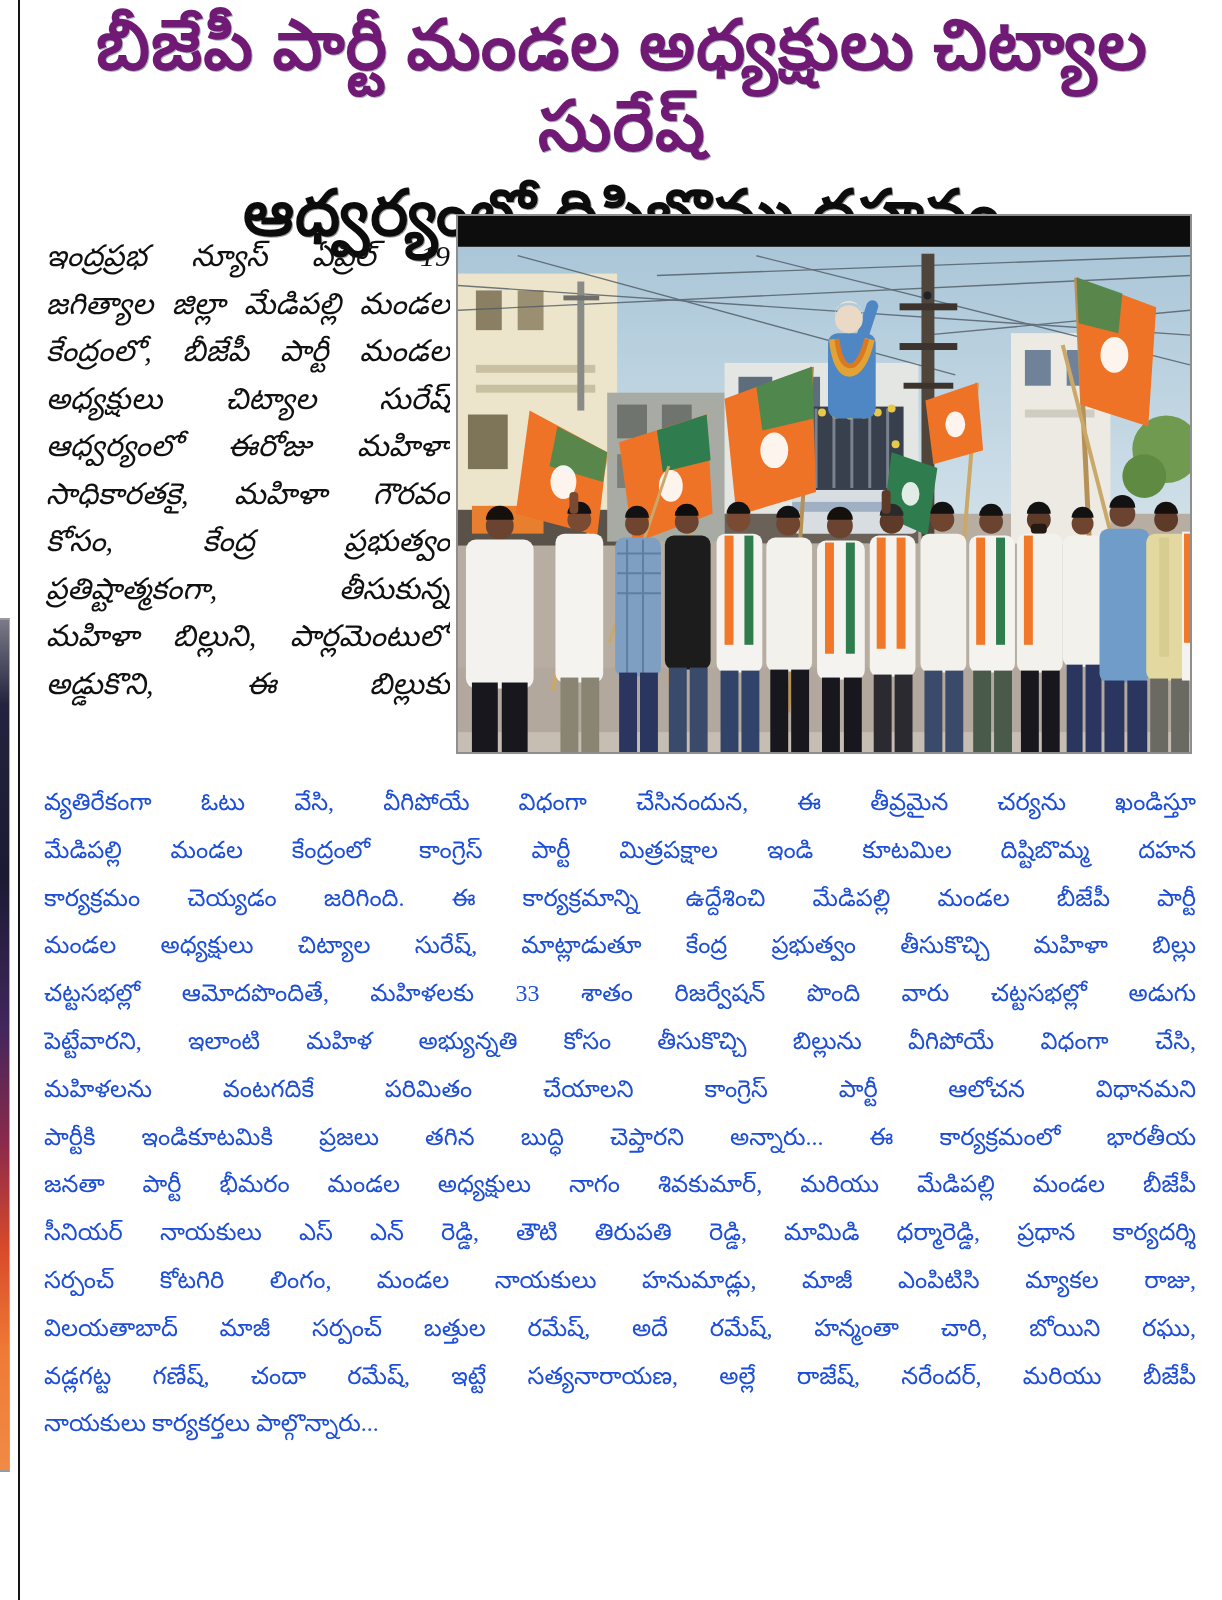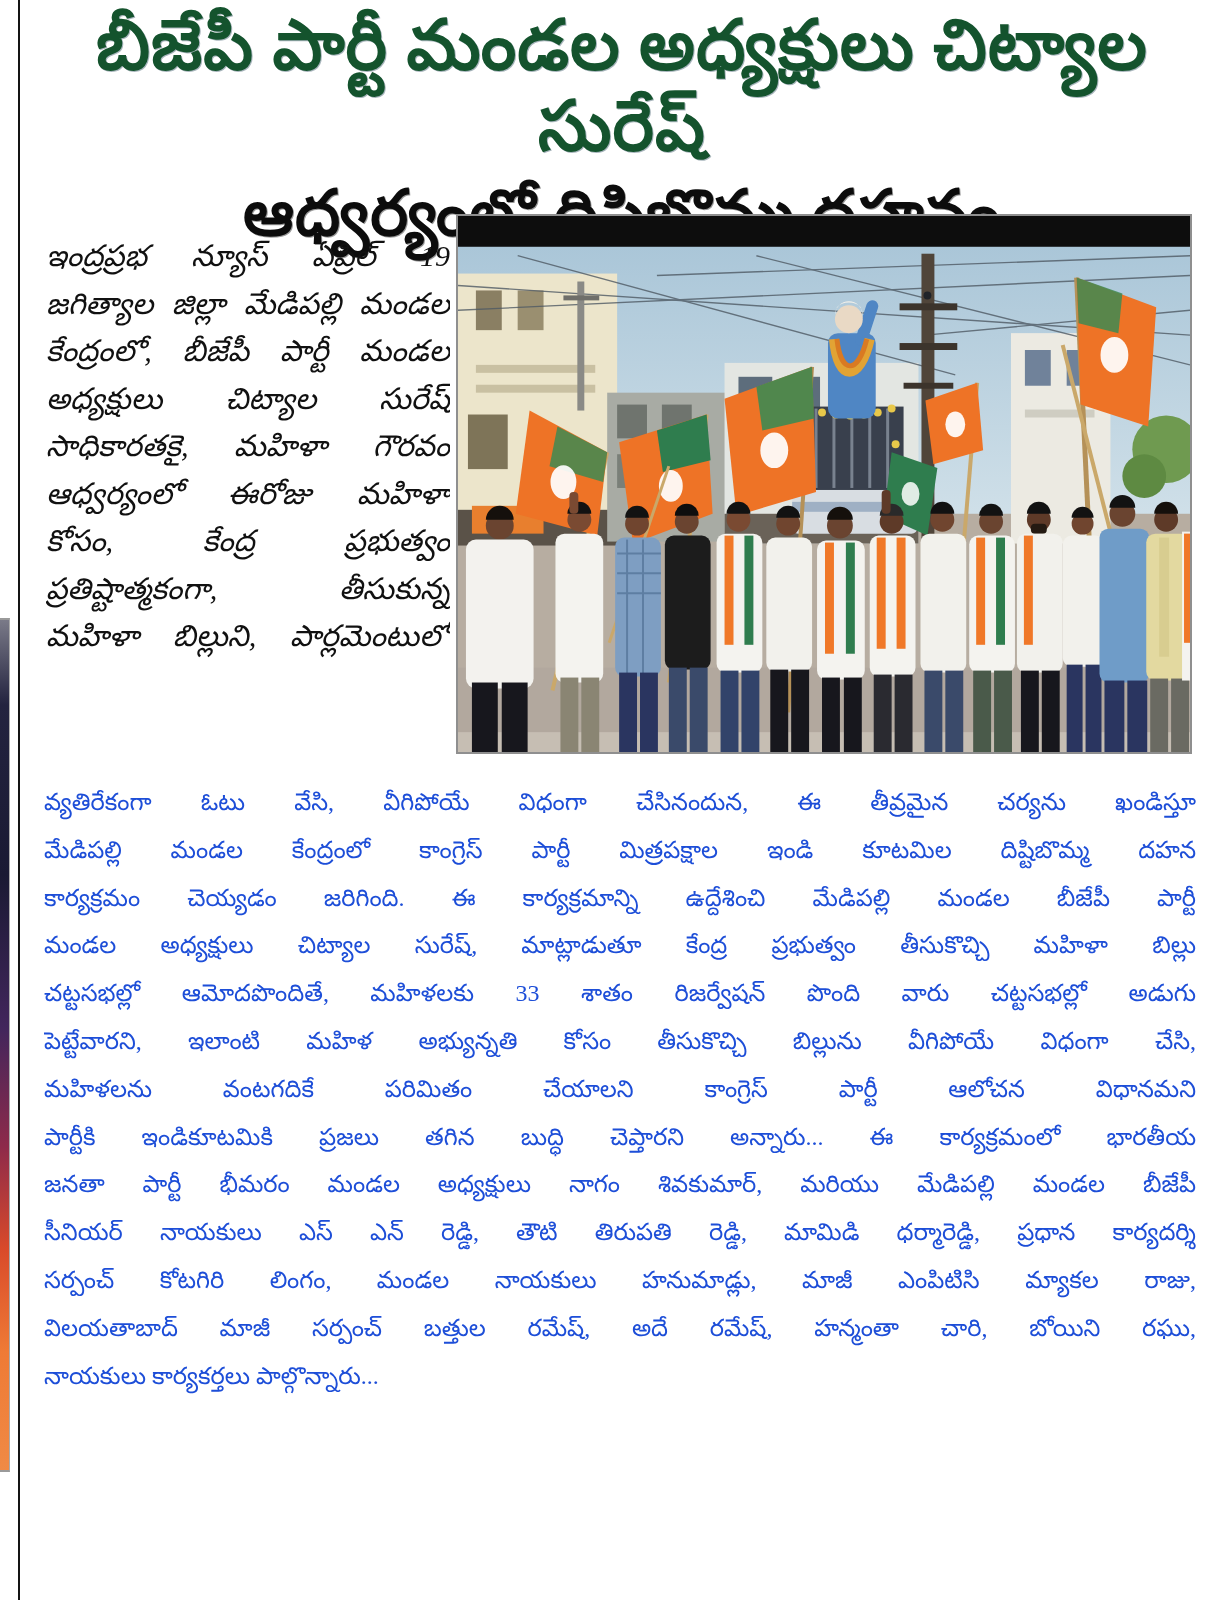--- a/index.html
+++ b/index.html
@@ -45,34 +45,35 @@
 </style>
 </head>
 <body>
 
 <div class="page">
 
   <div class="side-strip"></div>
   <div class="rule-line"></div>
 
   <div class="headline">
-    <div class="l1" style="color:#14532d;">బీజేపీ పార్టీ మండల అధ్యక్షులు చిట్యాల సురేష్</div>
+    <div class="l1" style="color:#701a75;">బీజేపీ పార్టీ మండల అధ్యక్షులు చిట్యాల సురేష్</div>
     <div class="l2" style="color:#0c0c0c;">ఆధ్వర్యంలో దిష్టిబొమ్మ దహనం</div>
   </div>
 
   <div class="left-col">
       <div class="col-line">ఇంద్రప్రభ న్యూస్ ఏప్రిల్ 19</div>
       <div class="col-line">జగిత్యాల జిల్లా మేడిపల్లి మండల</div>
       <div class="col-line">కేంద్రంలో, బీజేపీ పార్టీ మండల</div>
       <div class="col-line">అధ్యక్షులు చిట్యాల సురేష్</div>
+      <div class="col-line">ఆధ్వర్యంలో ఈరోజు మహిళా</div>
       <div class="col-line">సాధికారతకై, మహిళా గౌరవం</div>
-      <div class="col-line">ఆధ్వర్యంలో ఈరోజు మహిళా</div>
       <div class="col-line">కోసం, కేంద్ర ప్రభుత్వం</div>
       <div class="col-line">ప్రతిష్టాత్మకంగా, తీసుకున్న</div>
       <div class="col-line">మహిళా బిల్లుని, పార్లమెంటులో</div>
+      <div class="col-line">అడ్డుకొని, ఈ బిల్లుకు</div>
     </div>
 
   <div class="photo-frame">
     <svg viewBox="0 0 736 540" preserveAspectRatio="none">
       <defs>
         <linearGradient id="skyg" x1="0" y1="0" x2="0" y2="1">
           <stop offset="0" stop-color="#aac6d8"></stop>
             <stop offset="1" stop-color="#d3e2ea"></stop>
         </linearGradient>
       </defs>
@@ -356,16 +357,17 @@
       <div class="body-line">కార్యక్రమం చెయ్యడం జరిగింది. ఈ కార్యక్రమాన్ని ఉద్దేశించి మేడిపల్లి మండల బీజేపీ పార్టీ</div>
       <div class="body-line">మండల అధ్యక్షులు చిట్యాల సురేష్, మాట్లాడుతూ కేంద్ర ప్రభుత్వం తీసుకొచ్చి మహిళా బిల్లు</div>
       <div class="body-line">చట్టసభల్లో ఆమోదపొందితే, మహిళలకు 33 శాతం రిజర్వేషన్ పొంది వారు చట్టసభల్లో అడుగు</div>
       <div class="body-line">పెట్టేవారని, ఇలాంటి మహిళ అభ్యున్నతి కోసం తీసుకొచ్చి బిల్లును వీగిపోయే విధంగా చేసి,</div>
       <div class="body-line">మహిళలను వంటగదికే పరిమితం చేయాలని కాంగ్రెస్ పార్టీ ఆలోచన విధానమని</div>
       <div class="body-line">పార్టీకి ఇండికూటమికి ప్రజలు తగిన బుద్ధి చెప్తారని అన్నారు... ఈ కార్యక్రమంలో భారతీయ</div>
       <div class="body-line">జనతా పార్టీ భీమరం మండల అధ్యక్షులు నాగం శివకుమార్, మరియు మేడిపల్లి మండల బీజేపీ</div>
       <div class="body-line">సీనియర్ నాయకులు ఎస్ ఎన్ రెడ్డి, తౌటి తిరుపతి రెడ్డి, మామిడి ధర్మారెడ్డి, ప్రధాన కార్యదర్శి</div>
       <div class="body-line">సర్పంచ్ కోటగిరి లింగం, మండల నాయకులు హనుమాడ్లు, మాజీ ఎంపిటిసి మ్యాకల రాజు,</div>
       <div class="body-line">విలయతాబాద్ మాజీ సర్పంచ్ బత్తుల రమేష్, అదే రమేష్, హన్మంతా చారి, బోయిని రఘు,</div>
+      <div class="body-line">వడ్లగట్ట గణేష్, చందా రమేష్, ఇట్టే సత్యనారాయణ, అల్లే రాజేష్, నరేందర్, మరియు బీజేపీ</div>
       <div class="body-line">నాయకులు కార్యకర్తలు పాల్గొన్నారు...</div>
     </div>
 
 </div>
 
 </body></html>

